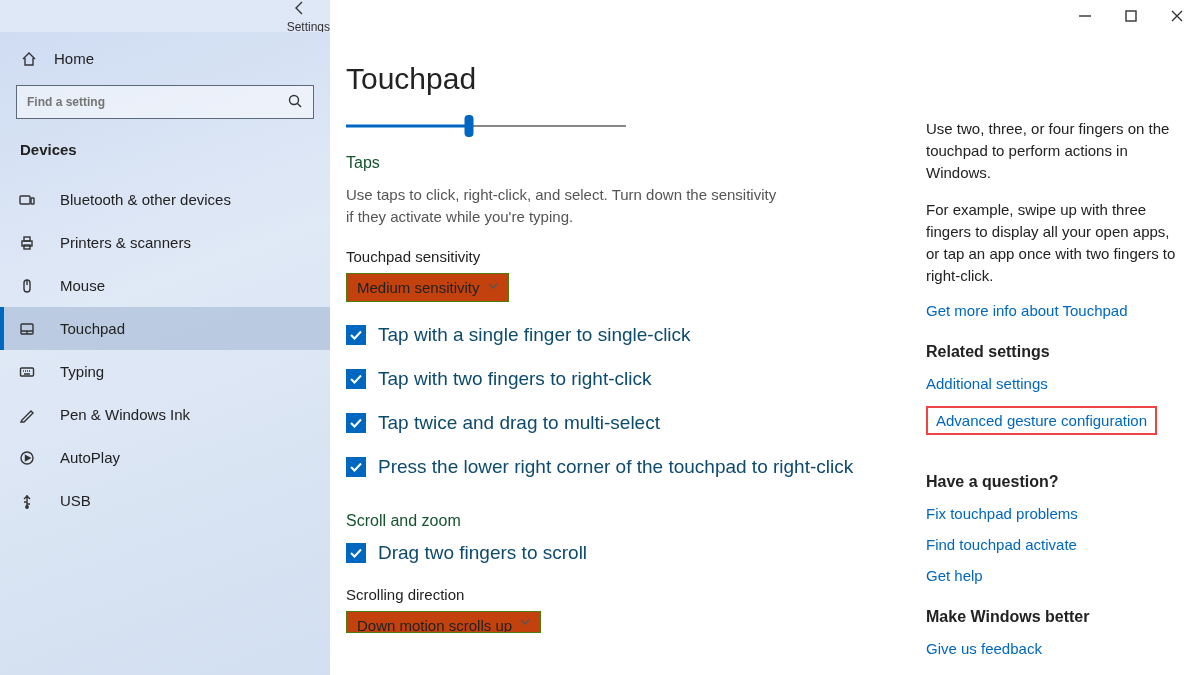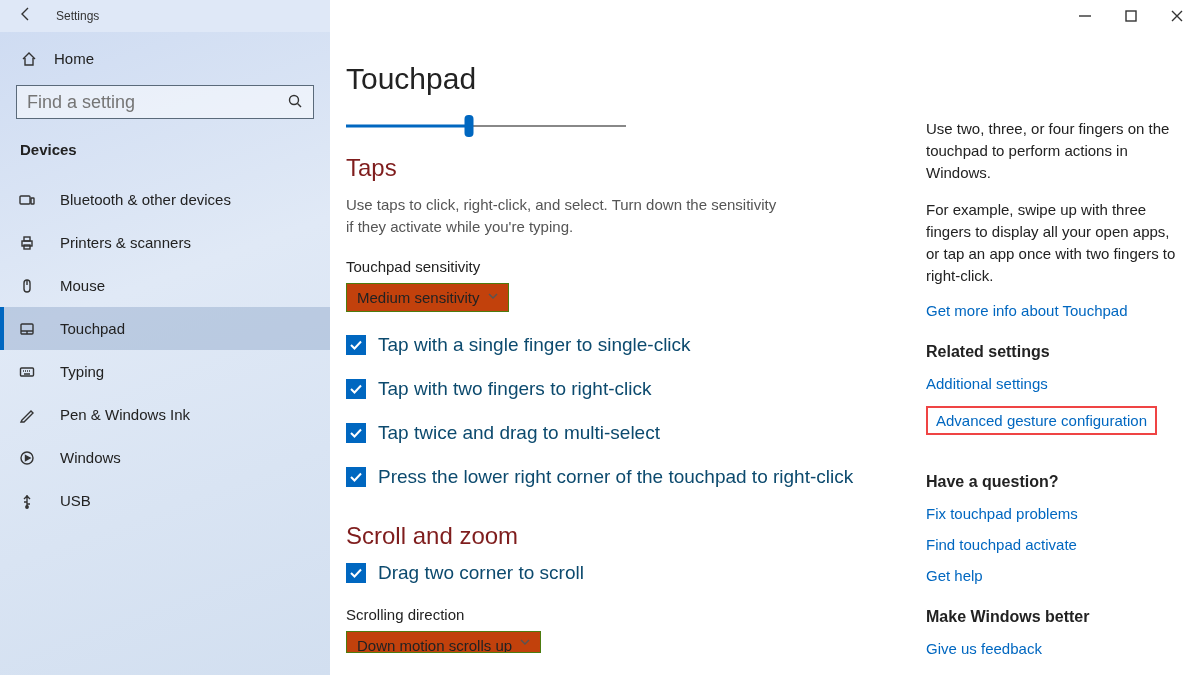--- a/index.html
+++ b/index.html
@@ -19,25 +19,26 @@
     height: 100%;
   }
   .titlebar {
     height: 32px;
     display: flex;
     align-items: center;
     flex-shrink: 0;
   }
   .titlebar-left {
     display: flex;
-    align-items: center;
+    align-items: flex-end;
     background: linear-gradient(to right, #dfe8f7, #dfe8f7);
     width: 330px;
     height: 100%;
     padding-left: 18px;
+    flex-direction: column;
   }
   .back-arrow {
     font-size: 16px;
     color: #333;
     cursor: pointer;
     margin-right: 22px;
   }
   .title-text {
     font-size: 12px;
     color: #333;
@@ -86,24 +87,25 @@
     background: rgba(255,255,255,0.5);
     display: flex;
     align-items: center;
     padding: 0 10px;
     justify-content: space-between;
   }
   .search-box input {
     border: none;
     background: transparent;
     outline: none;
-    font-size: 18px;
+    font-size: 12px;
     color: #555;
     width: 100%;
     font-family: inherit;
+    font-weight: bold;
   }
   .search-icon { color: #555; font-size: 14px; }
   .section-label {
     font-size: 15px;
     font-weight: 600;
     color: #222;
     padding: 4px 4px 12px 4px;
   }
   .nav-list { margin-top: 8px; }
   .nav-item {
@@ -176,23 +178,23 @@
     position: absolute;
     top: 50%;
     left: 44%;
     transform: translate(-50%,-50%);
     width: 9px;
     height: 22px;
     background: #0067c0;
     border-radius: 4px;
   }
   .section-h {
-    font-size: 24px;
+    font-size: 16px;
     font-weight: 400;
-    color: #7f1d1d;
+    color: #14532d;
     margin-bottom: 12px;
   }
   .section-desc {
     font-size: 15px;
     color: #555;
     line-height: 1.45;
     margin-bottom: 20px;
     max-width: 440px;
   }
   .field-label {
@@ -373,21 +375,21 @@
             </span>
           <span>Pen &amp; Windows Ink</span>
         </div>
         <div class="nav-item">
           <span class="icon">
               <svg class="ic" viewBox="0 0 16 16">
                 <circle cx="8" cy="8" r="6"></circle>
                 <path d="M6.5 5.5 L11 8 L6.5 10.5 Z" fill="#333"></path>
               </svg>
             </span>
-          <span>Windows</span>
+          <span>AutoPlay</span>
         </div>
         <div class="nav-item">
           <span class="icon">
               <svg class="ic" viewBox="0 0 16 16">
                 <path d="M8 2 V14 M8 3 L5 6 M8 3 L11 6 M5 9 H8 M11 11 H8"></path>
                 <circle cx="8" cy="14" r="1.2" fill="#333"></circle>
               </svg>
             </span>
           <span>USB</span>
         </div>
@@ -450,21 +452,21 @@
           <span>Press the lower right corner of the touchpad to right-click</span>
         </div>
 
         <div class="section-h">Scroll and zoom</div>
         <div class="check-row">
           <div class="checkbox">
               <svg viewBox="0 0 14 14" stroke="#fff" stroke-width="2" fill="none">
                 <path d="M2 7 L5.5 10.5 L12 3.5"></path>
               </svg>
             </div>
-          <span>Drag two corner to scroll</span>
+          <span>Drag two fingers to scroll</span>
         </div>
 
         <div class="field-label">Scrolling direction</div>
         <div class="dropdown cut">
           <span>Down motion scrolls up</span>
           <span class="chev">
             <svg width="10" height="10" viewBox="0 0 10 10" fill="none" stroke="#555" stroke-width="1.4">
                 <path d="M1 3 L5 7 L9 3"></path>
               </svg>
           </span>

